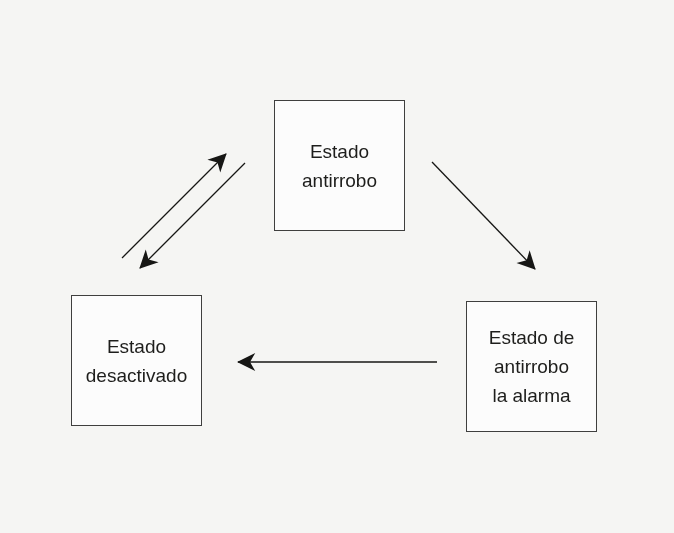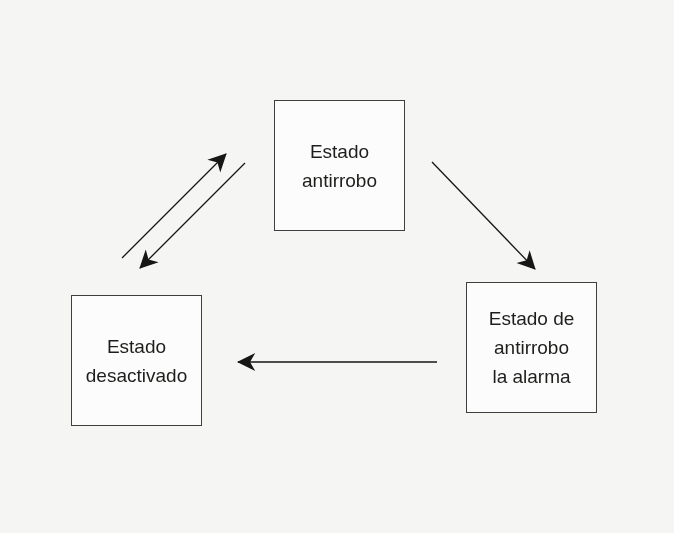--- a/index.html
+++ b/index.html
@@ -39,21 +39,21 @@
     justify-content:center;
     text-align:center;
     color:var(--text);
     font-size:19px;
     line-height:29px;
     font-weight:300;
   }
   .state-box span{display:block;white-space:nowrap;}
   #node-activado{left:274px;top:100px;}
   #node-desactivado{left:71px;top:295px;}
-  #node-alarma{left:466px;top:282px;}
+  #node-alarma{left:466px;top:301px;}
 </style>
 </head>
 <body>
 
 <div class="canvas">
 
   <svg class="edges-layer" width="674" height="533" viewBox="0 0 674 533" xmlns="http://www.w3.org/2000/svg">
     <defs>
       <marker id="head" viewBox="0 0 12 12" refX="11" refY="6" markerWidth="15" markerHeight="15" orient="auto">
         <path class="arrowhead" d="M0.4,0.4 L11.6,6 L0.4,11.6 L3.6,6 Z"></path>

